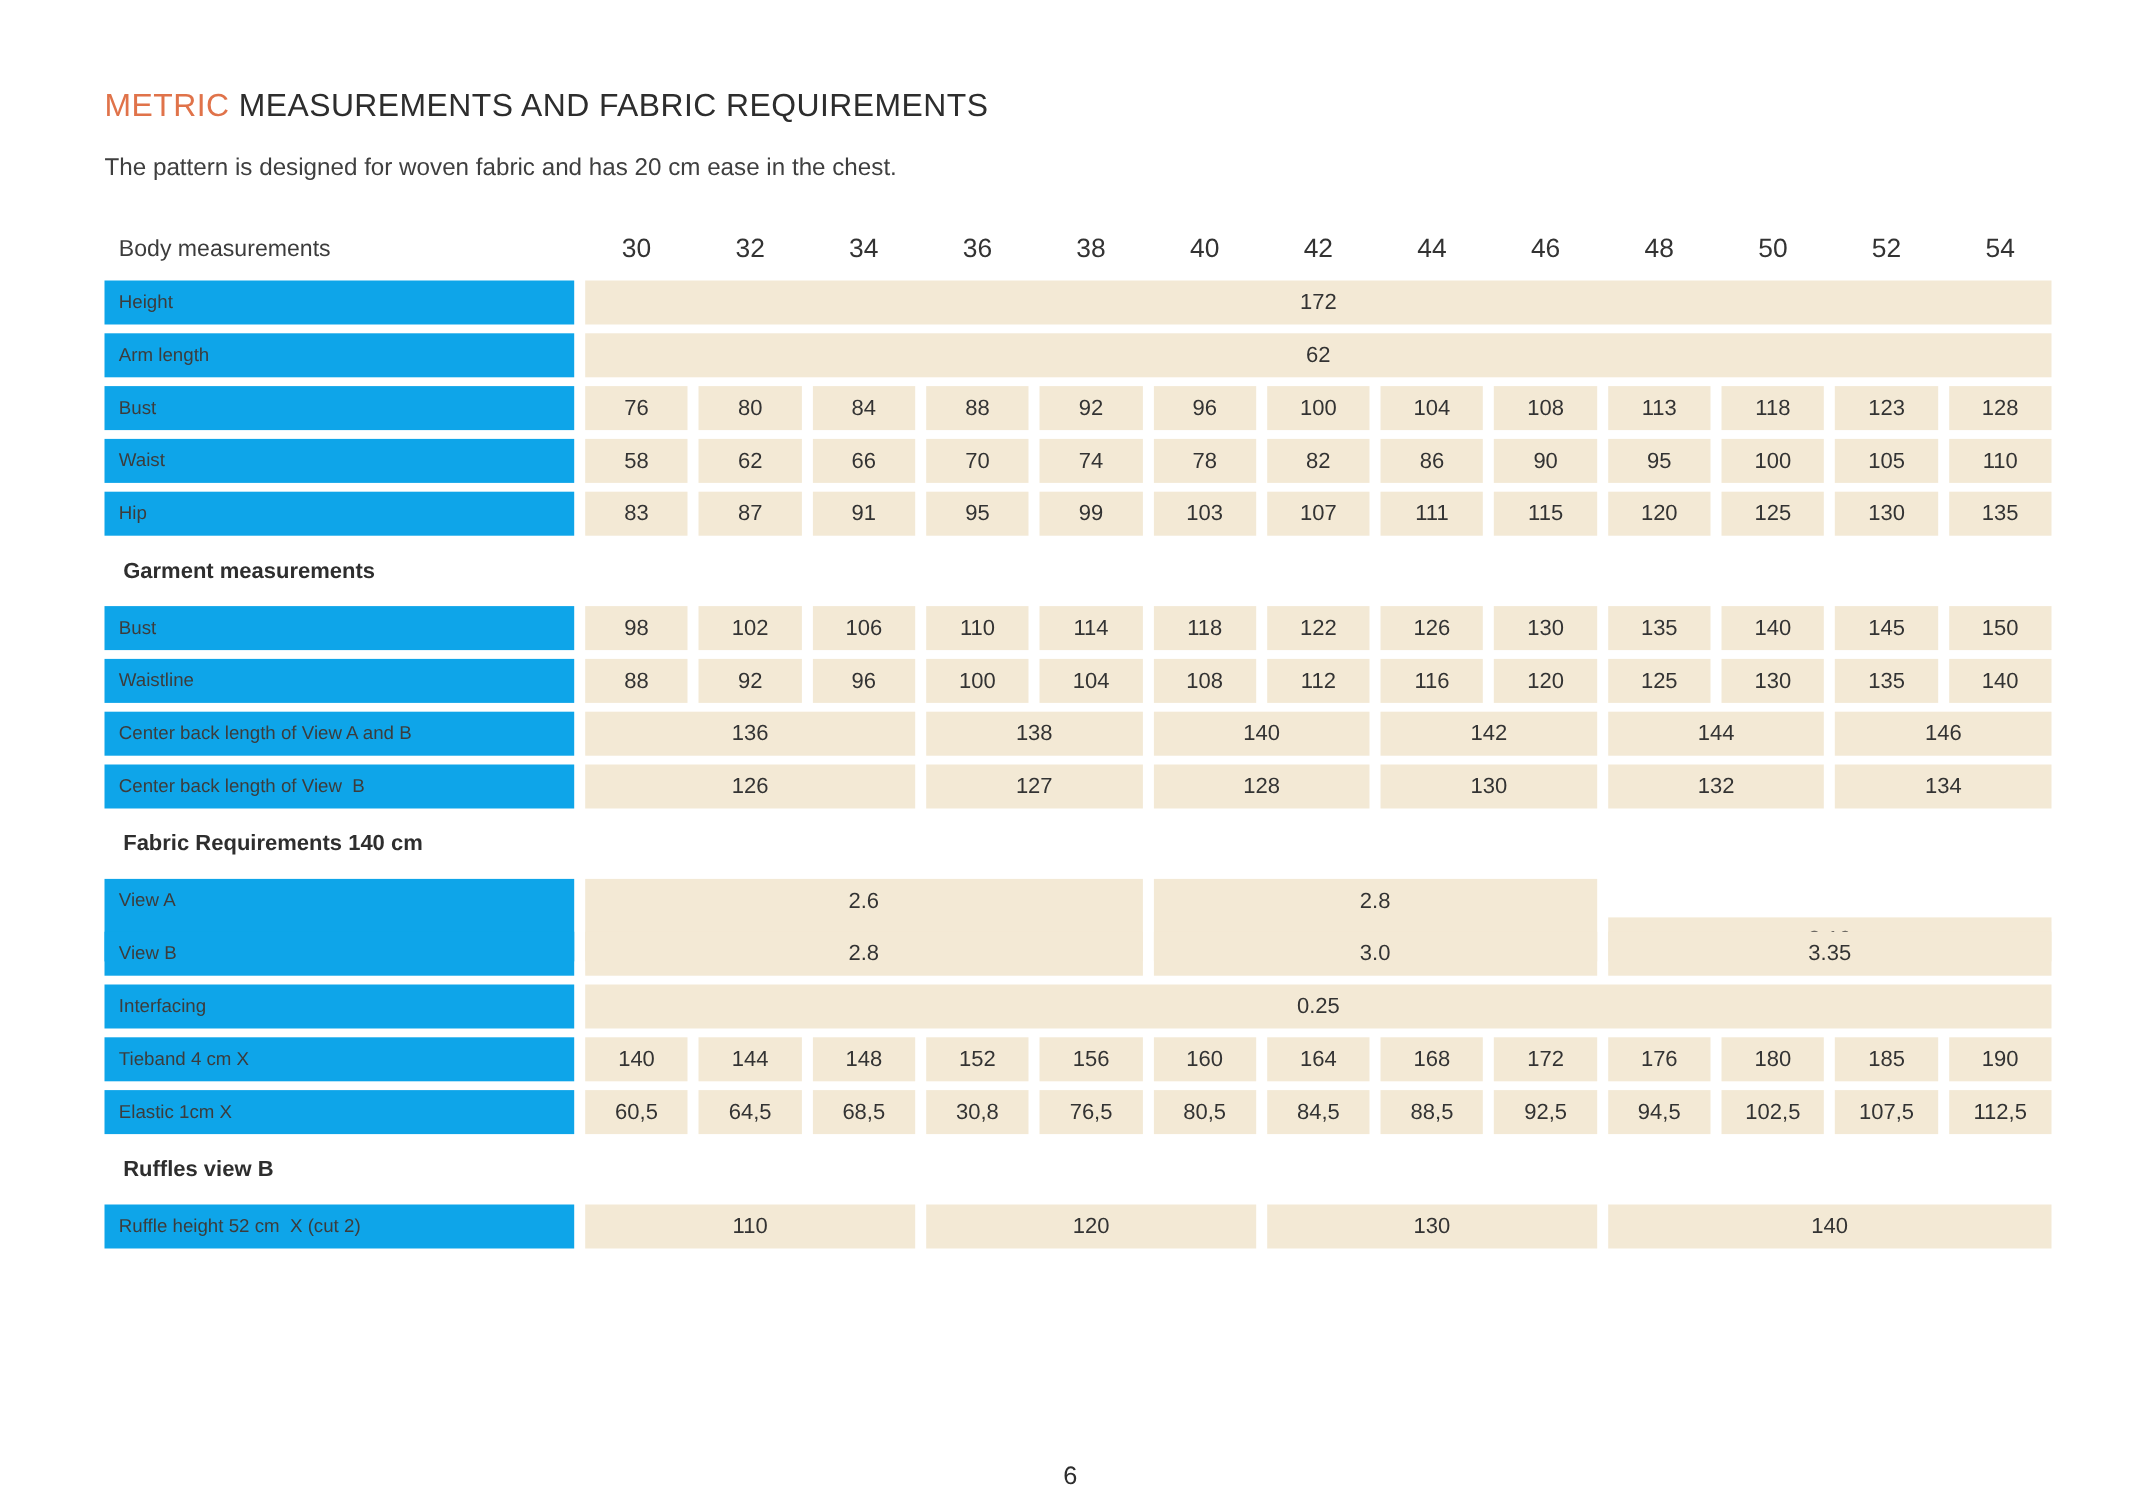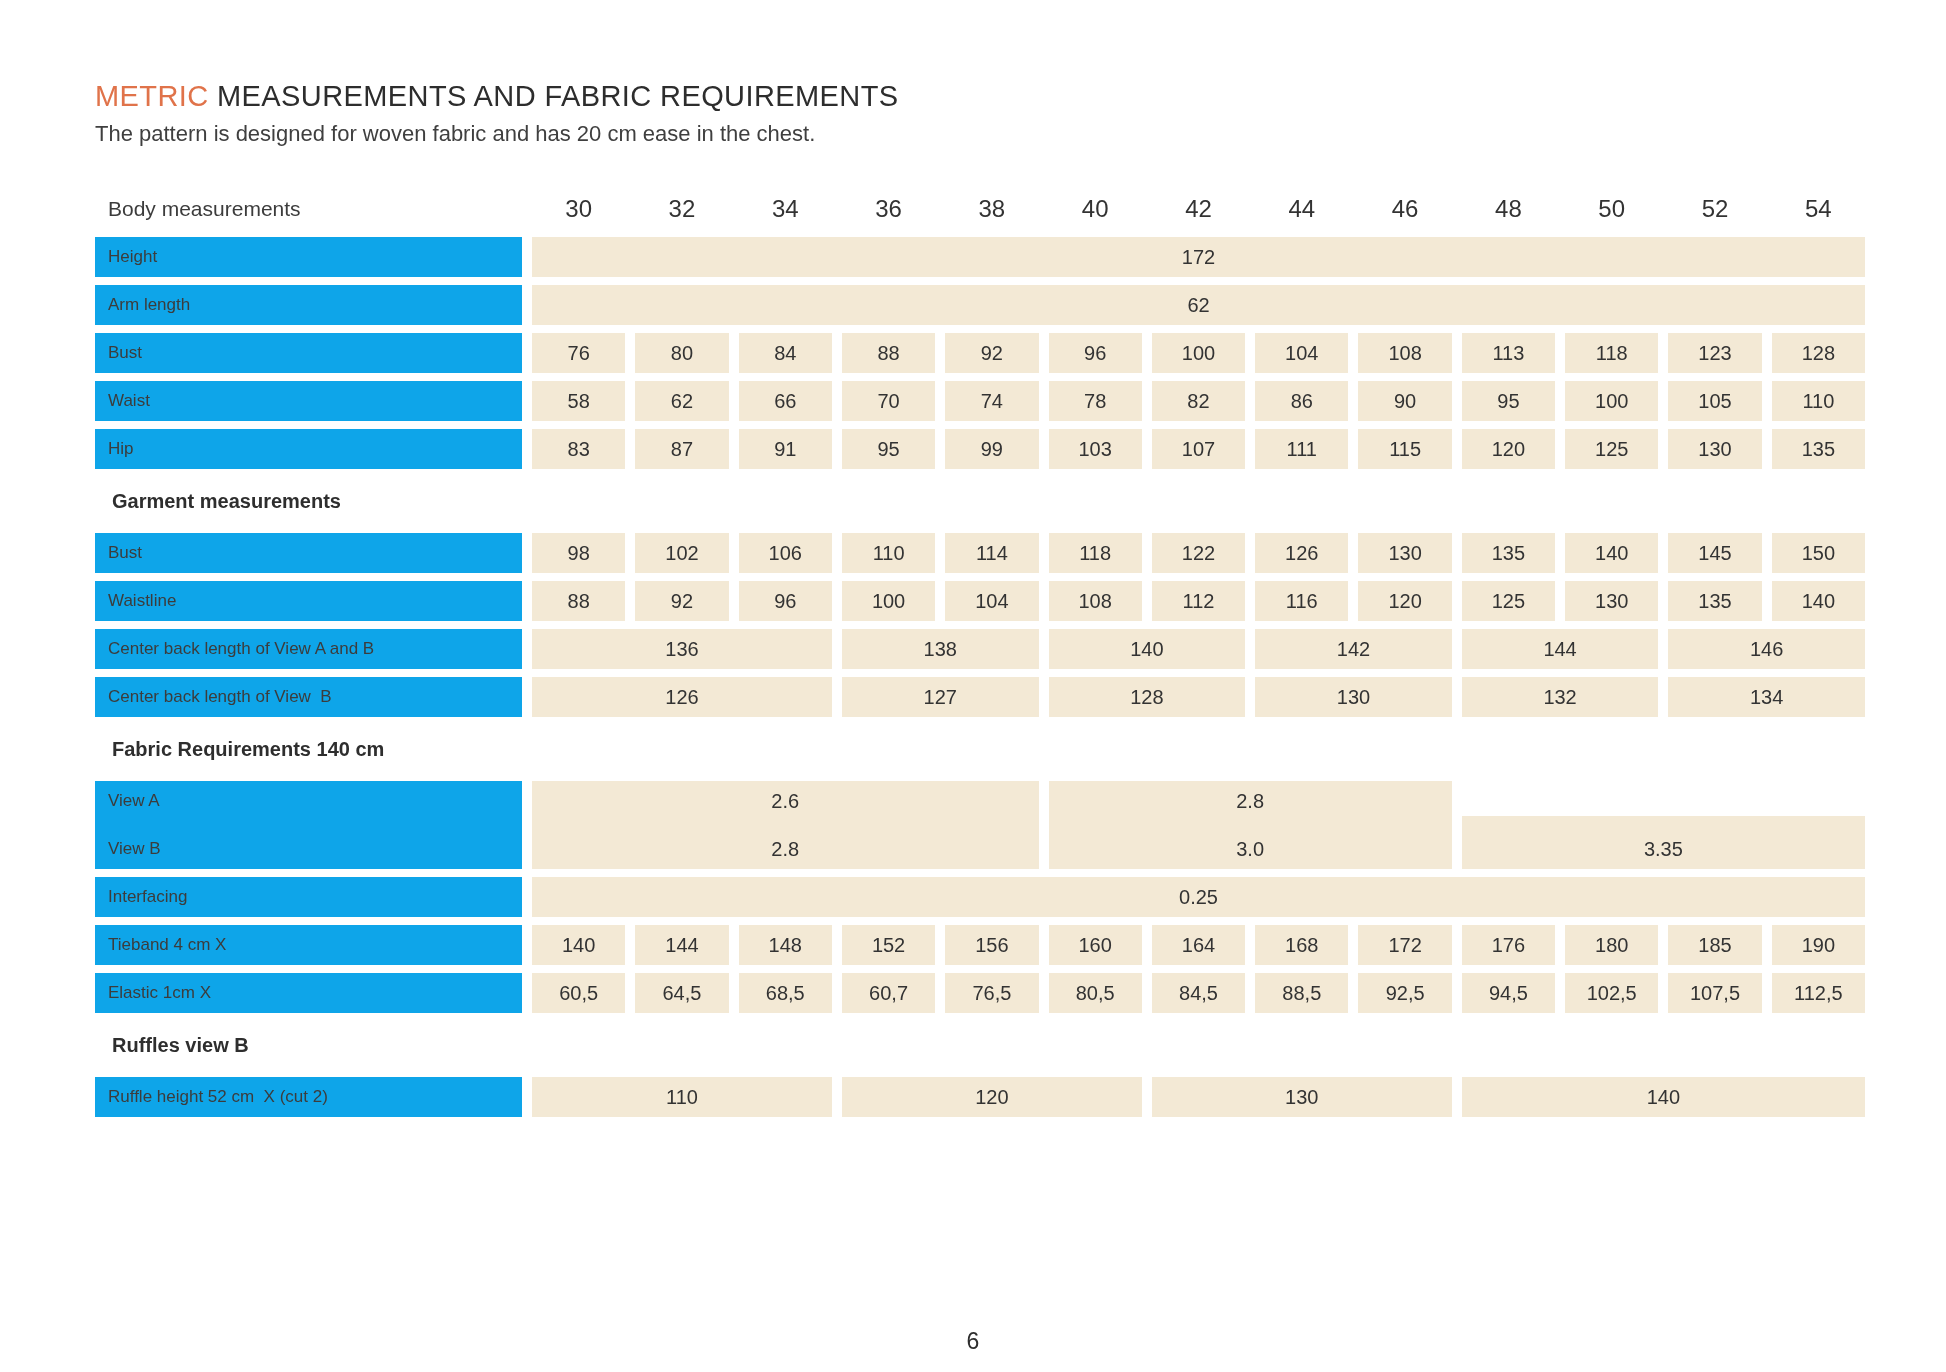--- a/index.html
+++ b/index.html
@@ -8,21 +8,21 @@
     width: 1946px;
     height: 1372px;
     background: #ffffff;
     font-family: "Liberation Sans", sans-serif;
     color: #3a3a3a;
     overflow: hidden;
   }
   .content { padding: 80px 0 0 95px; width: 1770px; }
 
   .title {
-    margin: 0 0 6px 0;
+    margin: 0 0 24px 0;
     font-size: 29px;
     font-weight: 500;
     letter-spacing: 0.4px;
     color: #2d2d2d;
   }
   .title .accent { color: #e0734a; }
 
   .intro {
     margin: 0;
     font-size: 22px;
@@ -250,21 +250,21 @@
           <div class="cell">176</div>
           <div class="cell">180</div>
           <div class="cell">185</div>
           <div class="cell">190</div>
         </div>
         <div class="trow">
           <div class="label-cell">Elastic 1cm X</div>
           <div class="cell">60,5</div>
           <div class="cell">64,5</div>
           <div class="cell">68,5</div>
-          <div class="cell">60,7</div>
+          <div class="cell">30,8</div>
           <div class="cell">76,5</div>
           <div class="cell">80,5</div>
           <div class="cell">84,5</div>
           <div class="cell">88,5</div>
           <div class="cell">92,5</div>
           <div class="cell">94,5</div>
           <div class="cell">102,5</div>
           <div class="cell">107,5</div>
           <div class="cell">112,5</div>
         </div>

